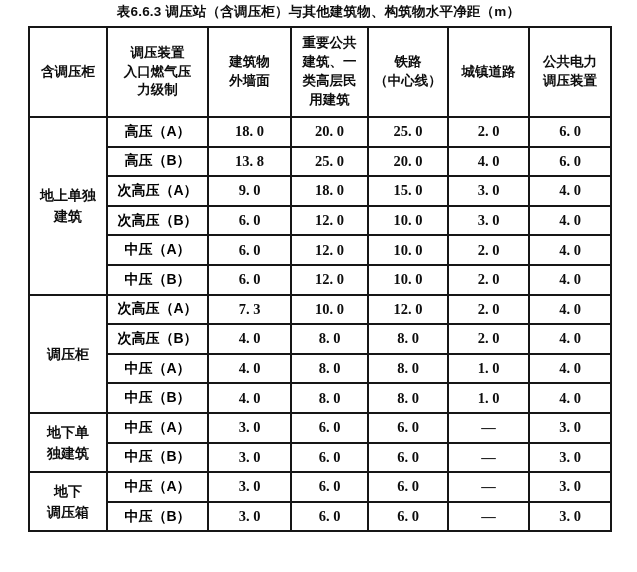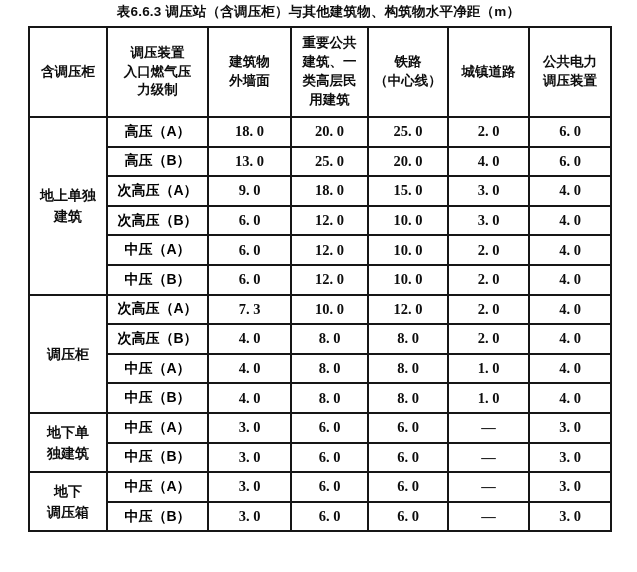--- a/index.html
+++ b/index.html
@@ -107,21 +107,21 @@
 建筑</td>
           <td class="pressure">高压（A）</td>
           <td class="num">18. 0</td>
           <td class="num">20. 0</td>
           <td class="num">25. 0</td>
           <td class="num">2. 0</td>
           <td class="num">6. 0</td>
         </tr>
         <tr>
           <td class="pressure">高压（B）</td>
-          <td class="num">13. 0</td>
+          <td class="num">13. 8</td>
           <td class="num">25. 0</td>
           <td class="num">20. 0</td>
           <td class="num">4. 0</td>
           <td class="num">6. 0</td>
         </tr>
         <tr>
           <td class="pressure">次高压（A）</td>
           <td class="num">9. 0</td>
           <td class="num">18. 0</td>
           <td class="num">15. 0</td>

